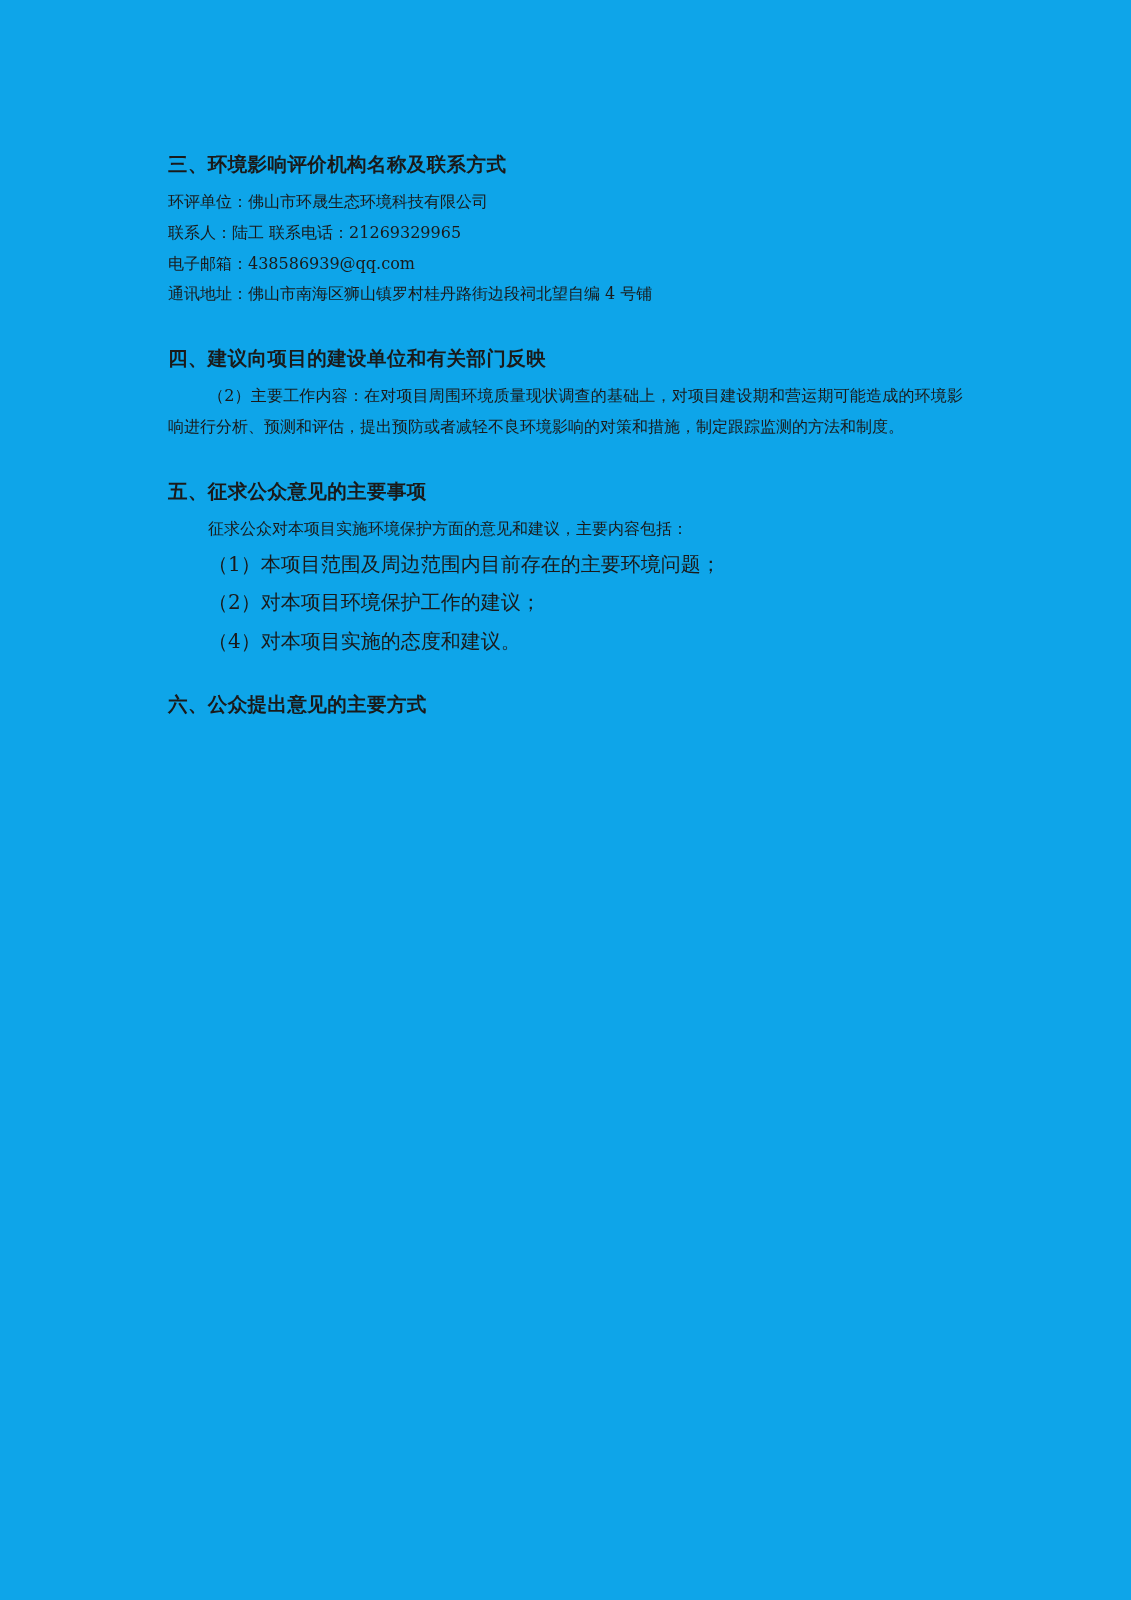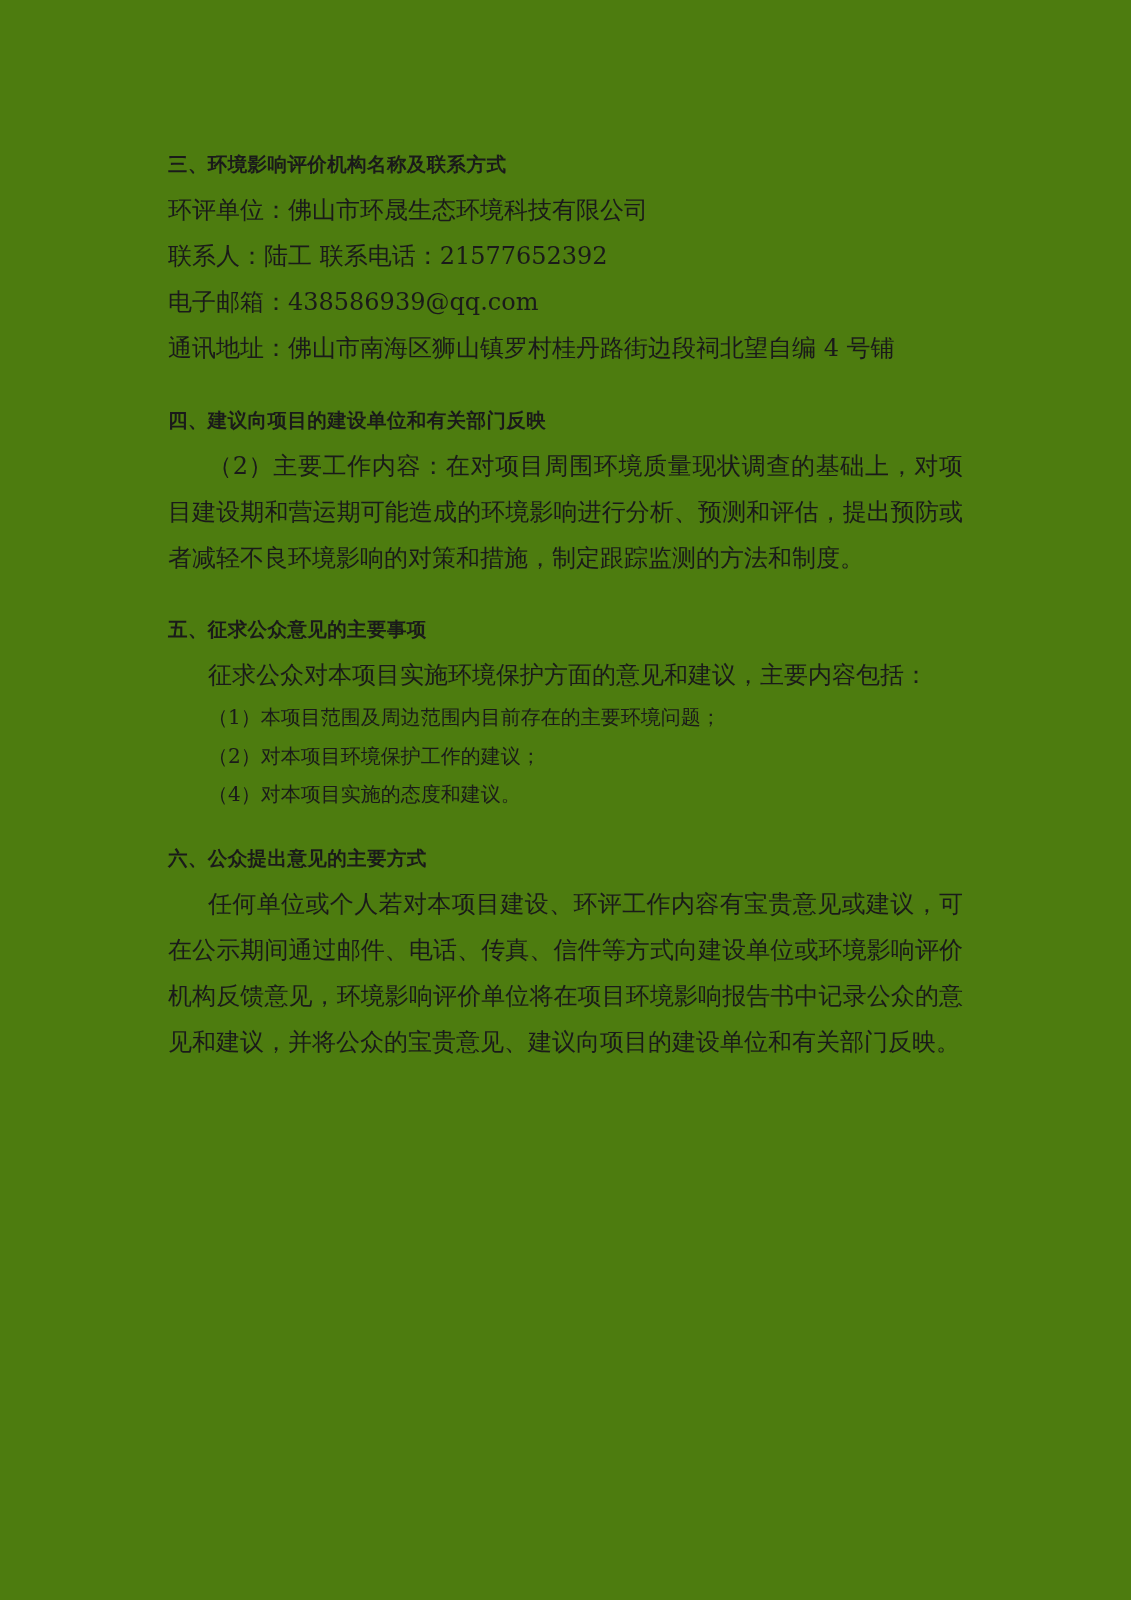--- a/index.html
+++ b/index.html
@@ -3,40 +3,40 @@
 <meta charset="utf-8">
 <style>
   html, body {
     margin: 0;
     padding: 0;
     background: #ffffff;
   }
   .page {
     width: 1131px;
     height: 1600px;
-    background: #4d7c0f;
+    background: #0ea5e9;
     position: relative;
     box-sizing: border-box;
     padding: 150px 168px 0 168px;
     font-family: "DejaVu Serif", "Liberation Serif", serif;
     color: #1a1a1a;
   }
   .doc {
     width: 795px;
   }
   h2.section-heading {
     font-family: "DejaVu Sans", "Liberation Sans", sans-serif;
     font-size: 19.5px;
     font-weight: bold;
     margin: 0;
     letter-spacing: 0.4px;
     line-height: 1.5;
   }
   .para {
-    font-size: 24px;
+    font-size: 16px;
     line-height: 1.92;
     margin: 0;
     text-align: justify;
     text-justify: inter-ideograph;
   }
   .indent {
     text-indent: 40px;
   }
   .tight {
     text-align: left;
@@ -53,21 +53,21 @@
 </style>
 </head>
 <body>
 
 <div class="page">
   <div class="doc">
 
     <h2 class="section-heading">三、环境影响评价机构名称及联系方式</h2>
     <div class="gap-heading-to-body"></div>
     <p class="para tight">环评单位：佛山市环晟生态环境科技有限公司</p>
-    <p class="para tight">联系人：陆工        联系电话：21577652392</p>
+    <p class="para tight">联系人：陆工        联系电话：21269329965</p>
     <p class="para tight">电子邮箱：438586939@qq.com</p>
     <p class="para tight">通讯地址：佛山市南海区狮山镇罗村桂丹路街边段祠北望自编 4 号铺</p>
 
     <div class="block-gap-large"></div>
 
     <h2 class="section-heading">四、建议向项目的建设单位和有关部门反映</h2>
     <div class="gap-heading-to-body"></div>
     <p class="para indent">（2）主要工作内容：在对项目周围环境质量现状调查的基础上，对项目建设期和营运期可能造成的环境影响进行分析、预测和评估，提出预防或者减轻不良环境影响的对策和措施，制定跟踪监测的方法和制度。</p>
 
     <div class="block-gap-large"></div>
@@ -76,16 +76,15 @@
     <div class="gap-heading-to-body"></div>
     <p class="para indent">征求公众对本项目实施环境保护方面的意见和建议，主要内容包括：</p>
     <p class="list-line">（1）本项目范围及周边范围内目前存在的主要环境问题；</p>
     <p class="list-line">（2）对本项目环境保护工作的建议；</p>
     <p class="list-line">（4）对本项目实施的态度和建议。</p>
 
     <div class="block-gap-mid"></div>
 
     <h2 class="section-heading">六、公众提出意见的主要方式</h2>
     <div class="gap-heading-to-body"></div>
-    <p class="para indent">任何单位或个人若对本项目建设、环评工作内容有宝贵意见或建议，可在公示期间通过邮件、电话、传真、信件等方式向建设单位或环境影响评价机构反馈意见，环境影响评价单位将在项目环境影响报告书中记录公众的意见和建议，并将公众的宝贵意见、建议向项目的建设单位和有关部门反映。</p>
 
   </div>
 </div>
 
 </body></html>

